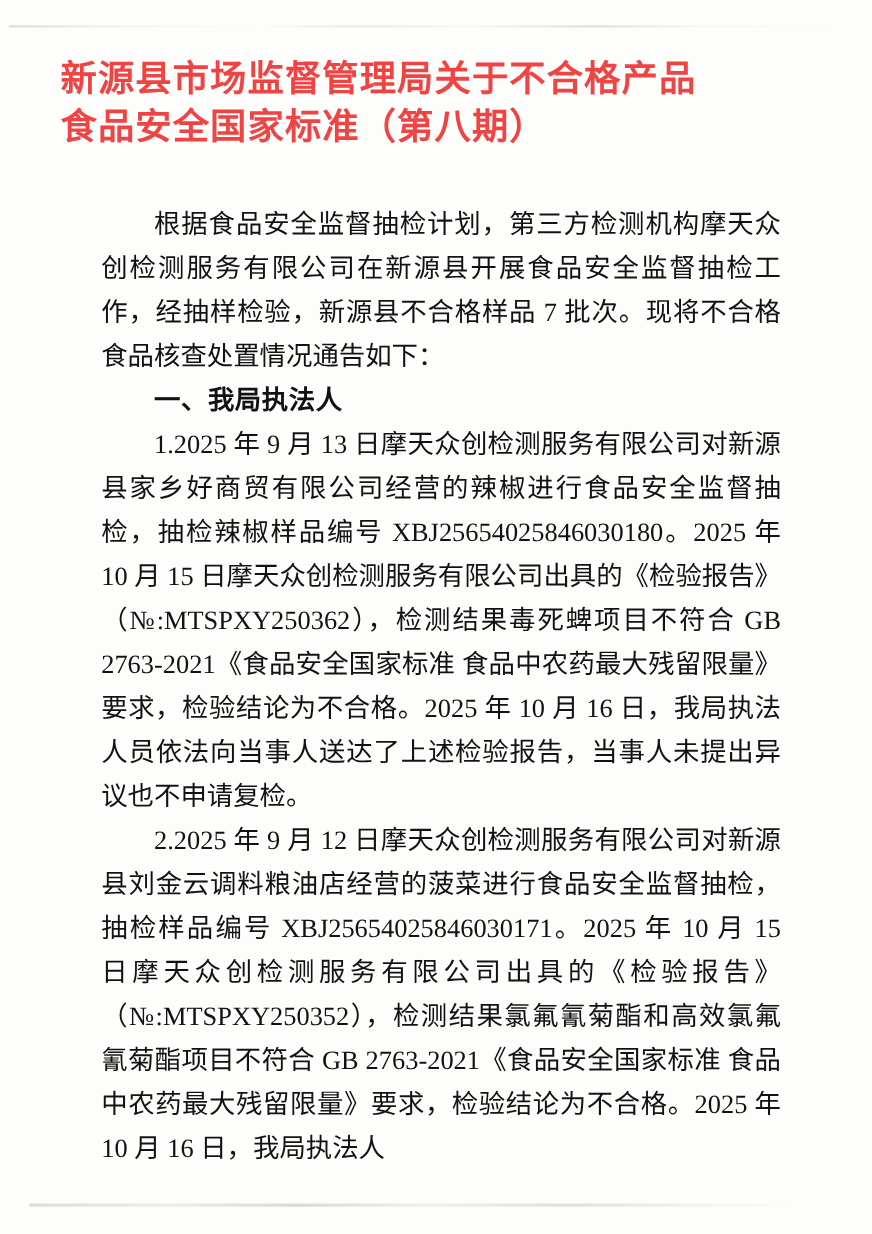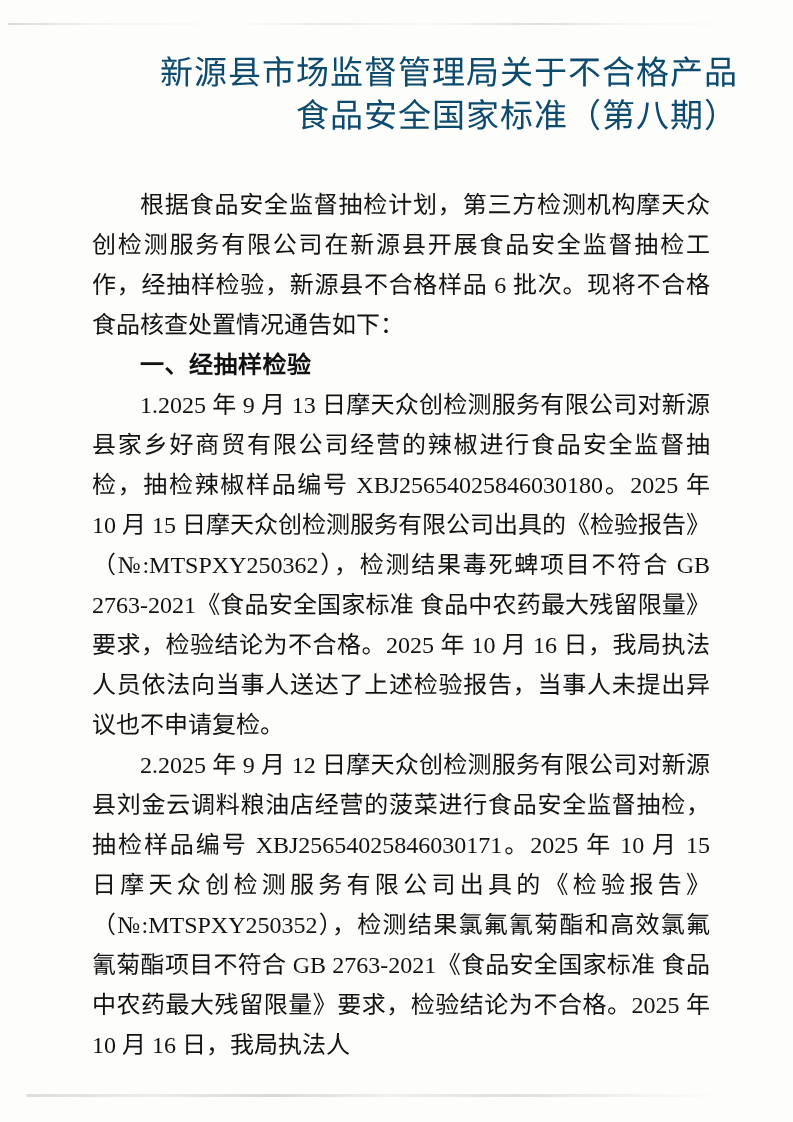--- a/index.html
+++ b/index.html
@@ -40,26 +40,26 @@
     height: 3px;
     border-radius: 2px;
     background: linear-gradient(90deg,
       rgba(90,90,85,0.20) 0%, rgba(90,90,85,0.10) 18%,
       rgba(90,90,85,0.22) 35%, rgba(90,90,85,0.08) 52%,
       rgba(90,90,85,0.18) 70%, rgba(90,90,85,0.06) 88%,
       rgba(90,90,85,0.00) 100%);
   }
   .doc-title {
     margin: 52px 55px 0 55px;
-    text-align: right;
+    text-align: left;
     font-size: 33px;
     line-height: 43px;
-    font-weight: normal;
+    font-weight: bold;
     letter-spacing: 1px;
-    color: #0c4a6e;
+    color: #ef4444;
   }
   .doc-title .title-line {
     display: block;
   }
   .doc-body {
     margin: 47px 83px 0 92px;
     font-size: 24px;
     line-height: 40px;
     text-align: justify;
   }
@@ -80,23 +80,23 @@
 <div class="page">
 
   <div class="scan-artifact top"></div>
 
   <h1 class="doc-title">
     <span class="title-line">新源县市场监督管理局关于不合格产品</span>
     <span class="title-line">食品安全国家标准（第八期）</span>
   </h1>
 
   <div class="doc-body">
-    <p class="para">根据食品安全监督抽检计划，第三方检测机构摩天众创检测服务有限公司在新源县开展食品安全监督抽检工作，经抽样检验，新源县不合格样品 6 批次。现将不合格食品核查处置情况通告如下：</p>
+    <p class="para">根据食品安全监督抽检计划，第三方检测机构摩天众创检测服务有限公司在新源县开展食品安全监督抽检工作，经抽样检验，新源县不合格样品 7 批次。现将不合格食品核查处置情况通告如下：</p>
 
-    <p class="para section-heading">一、经抽样检验</p>
+    <p class="para section-heading">一、我局执法人</p>
 
     <p class="para">1.2025 年 9 月 13 日摩天众创检测服务有限公司对新源县家乡好商贸有限公司经营的辣椒进行食品安全监督抽检，抽检辣椒样品编号 XBJ25654025846030180。2025 年 10 月 15 日摩天众创检测服务有限公司出具的《检验报告》（№:MTSPXY250362），检测结果毒死蜱项目不符合 GB 2763-2021《食品安全国家标准 食品中农药最大残留限量》要求，检验结论为不合格。2025 年 10 月 16 日，我局执法人员依法向当事人送达了上述检验报告，当事人未提出异议也不申请复检。</p>
 
     <p class="para">2.2025 年 9 月 12 日摩天众创检测服务有限公司对新源县刘金云调料粮油店经营的菠菜进行食品安全监督抽检，抽检样品编号 XBJ25654025846030171。2025 年 10 月 15 日摩天众创检测服务有限公司出具的《检验报告》（№:MTSPXY250352），检测结果氯氟氰菊酯和高效氯氟氰菊酯项目不符合 GB 2763-2021《食品安全国家标准 食品中农药最大残留限量》要求，检验结论为不合格。2025 年 10 月 16 日，我局执法人</p>
   </div>
 
   <div class="scan-artifact bottom"></div>
 
 </div>
 

